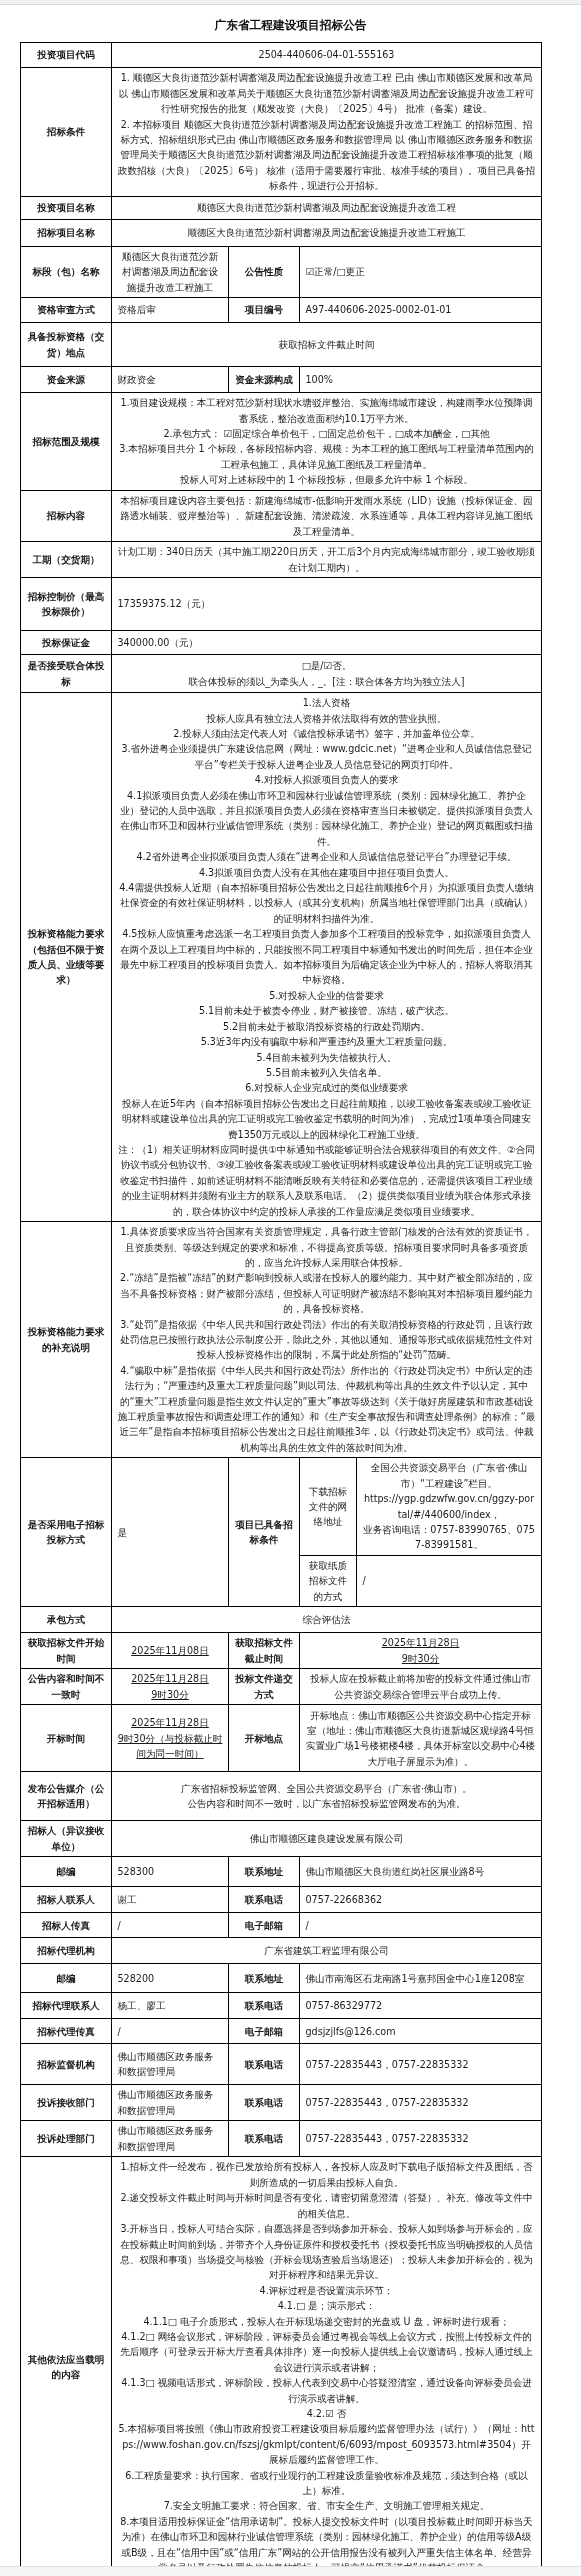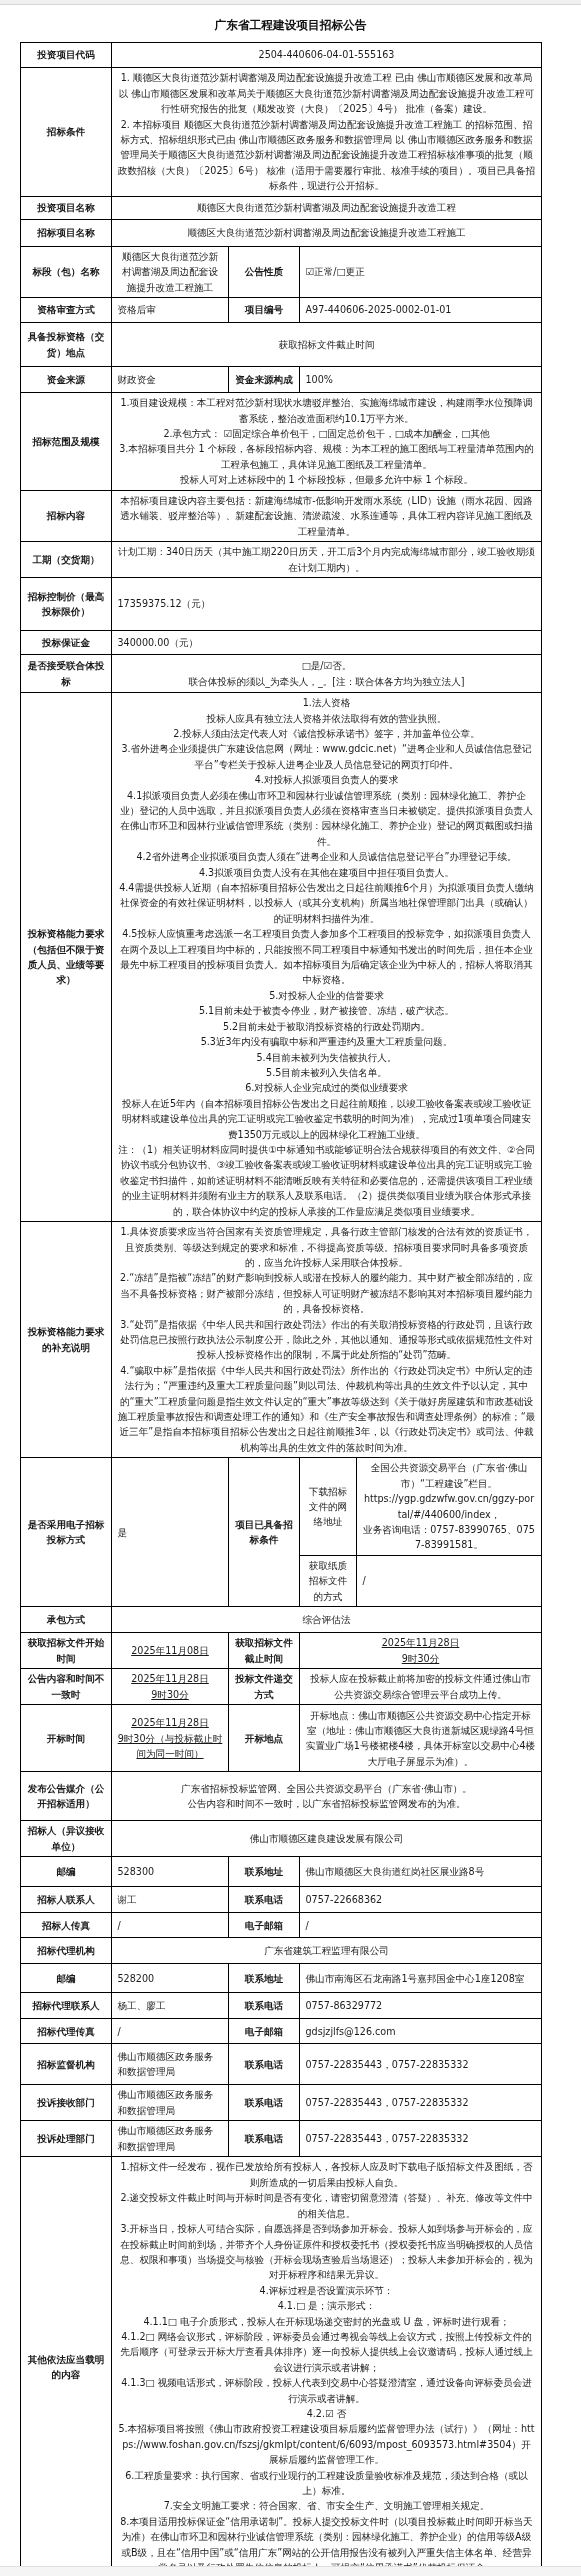--- a/index.html
+++ b/index.html
@@ -85,21 +85,21 @@
     <tr>
       <td class="lbl">招标范围及规模</td>
       <td class="vl" colspan="4">1.项目建设规模：本工程对范沙新村现状水塘驳岸整治、实施海绵城市建设，构建雨季水位预降调蓄系统，整治改造面积约10.1万平方米。
 2.承包方式： ☑固定综合单价包干，□固定总价包干，□成本加酬金，□其他
 3.本招标项目共分 1 个标段，各标段招标内容、规模：为本工程的施工图纸与工程量清单范围内的工程承包施工，具体详见施工图纸及工程量清单。
 投标人可对上述标段中的 1 个标段投标，但最多允许中标 1 个标段。</td>
     </tr>
 
     <tr>
       <td class="lbl">招标内容</td>
-      <td class="vl" colspan="4">本招标项目建设内容主要包括：新建海绵城市-低影响开发雨水系统（LID）设施（雨水花园、园路透水铺装、驳岸整治等）、新建配套设施、清淤疏浚、水系连通等，具体工程内容详见施工图纸及工程量清单。</td>
+      <td class="vl" colspan="4">本招标项目建设内容主要包括：新建海绵城市-低影响开发雨水系统（LID）设施（投标保证金、园路透水铺装、驳岸整治等）、新建配套设施、清淤疏浚、水系连通等，具体工程内容详见施工图纸及工程量清单。</td>
     </tr>
 
     <tr style="height:31px">
       <td class="lbl">工期（交货期）</td>
       <td class="vl" colspan="4">计划工期：340日历天（其中施工期220日历天，开工后3个月内完成海绵城市部分，竣工验收期须在计划工期内）。</td>
     </tr>
 
     <tr style="height:53px">
       <td class="lbl">招标控制价（最高投标限价）</td>
       <td class="vc" colspan="4">17359375.12（元）</td>

